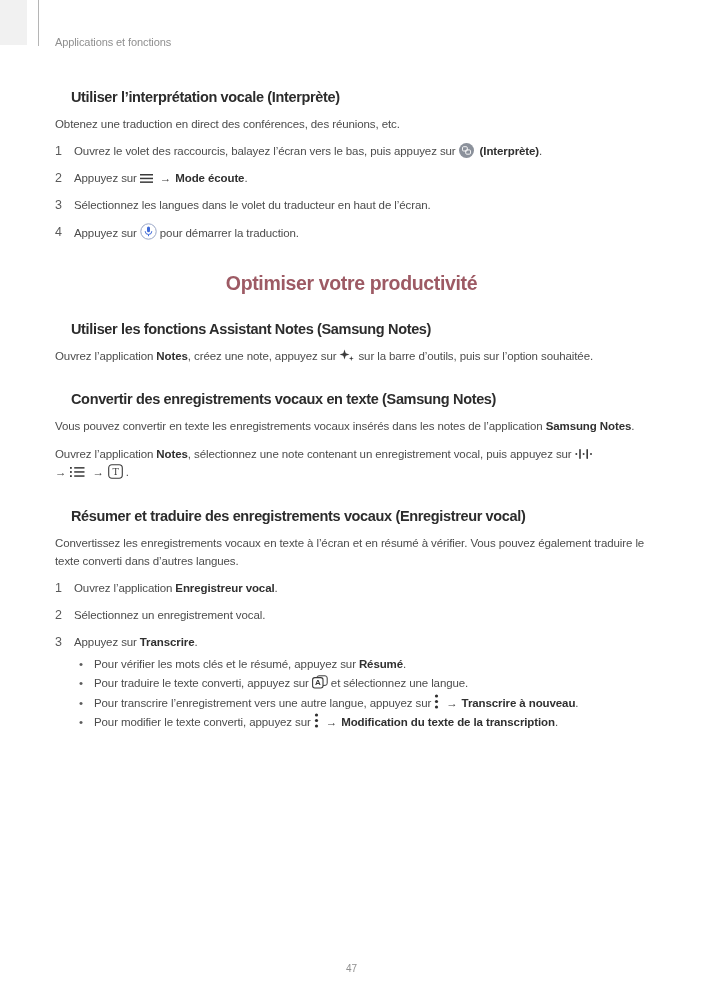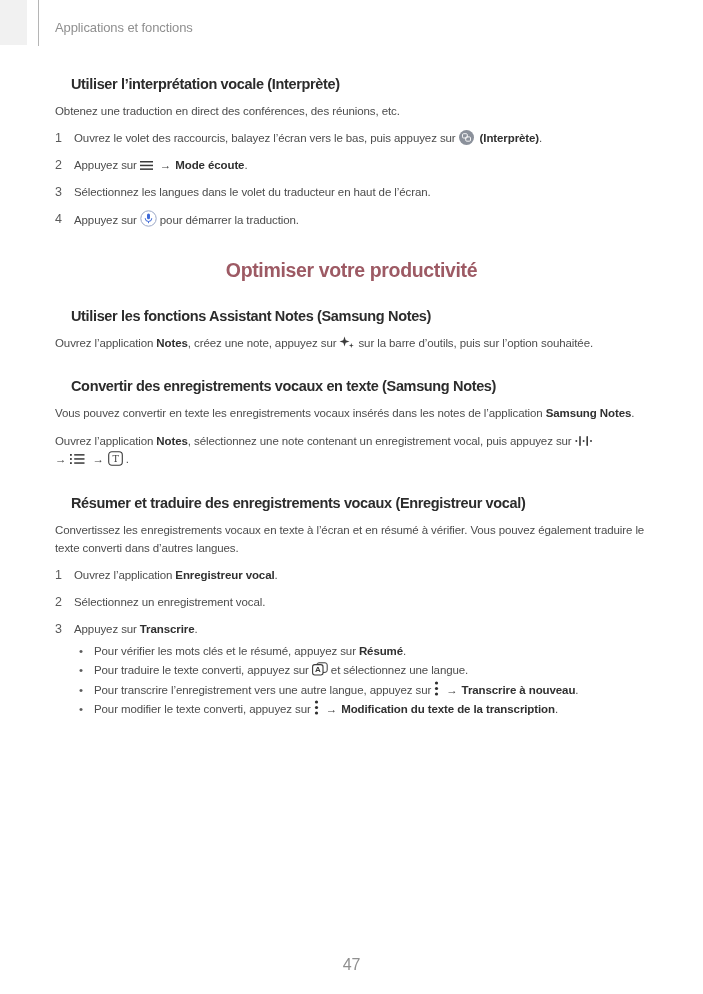--- a/index.html
+++ b/index.html
@@ -9,40 +9,40 @@
   *{box-sizing:border-box;}
   html,body{margin:0;padding:0;}
   body{
     width:703px;height:994px;position:relative;overflow:hidden;background:#fff;
     font-family:"Liberation Sans",sans-serif;font-size:11.5px;color:var(--body);
     letter-spacing:-0.1px;
   }
   .corner-shade{position:absolute;left:0;top:0;width:27px;height:45px;background:#f1f1f1;}
   .vrule{position:absolute;left:38px;top:0;width:1px;height:46px;background:#b5b5b5;}
   .content{padding:0 55px;}
-  .breadcrumb{padding-top:20px;font-size:13px;color:var(--muted);}
+  .breadcrumb{padding-top:36px;font-size:11px;color:var(--muted);}
   h2{font-size:14.5px;font-weight:700;color:var(--heading);margin:25px 16px 0;letter-spacing:-0.35px;line-height:18px;}
   h2.first{margin-top:40px;}
   h1{font-size:19.5px;font-weight:700;color:var(--accent);margin:29px 0 0;letter-spacing:-0.35px;line-height:23px;text-align:center;}
   p{margin:9px 0 0;line-height:18.5px;}
   b{color:#303030;margin-left:3px;font-weight:700;}
   .steps{margin-top:3px;}
   .step{display:flex;margin-top:8.5px;line-height:18.5px;}
   .num{flex:0 0 19px;font-size:12.5px;color:#5a5a5a;}
   .stext{flex:1;}
   .bullets{margin-top:3px;}
   .bullet{display:flex;margin-left:24px;line-height:19px;margin-top:0.5px;}
   .bdot{flex:0 0 15px;color:#5a5a5a;}
   .btext{flex:1;}
   .arrow{margin:0 1px 0 4px;color:#3a3a3a;}
   .arrow.first{margin-left:0;}
   .icon{display:inline-block;vertical-align:-3px;margin:0 3px;line-height:0;}
   .icon.small-v{vertical-align:-2px;}
   .row2{margin-top:0;line-height:18.5px;}
-  footer{position:absolute;bottom:20px;left:0;width:100%;text-align:center;font-size:16px;color:var(--muted);}
+  footer{position:absolute;bottom:20px;left:0;width:100%;text-align:center;font-size:10px;color:var(--muted);}
 </style>
 </head>
 <body>
 
 <div>
   <div class="corner-shade"></div>
   <div class="vrule"></div>
 
   <div class="content">
 

